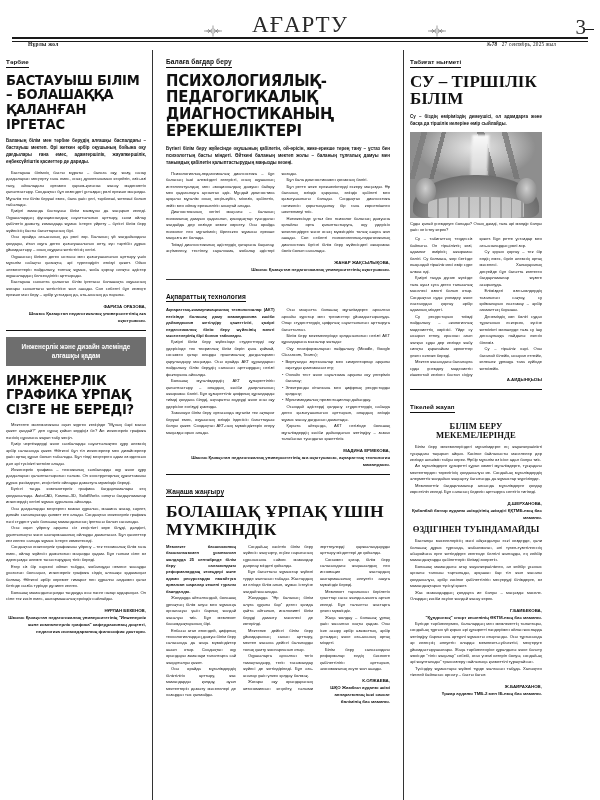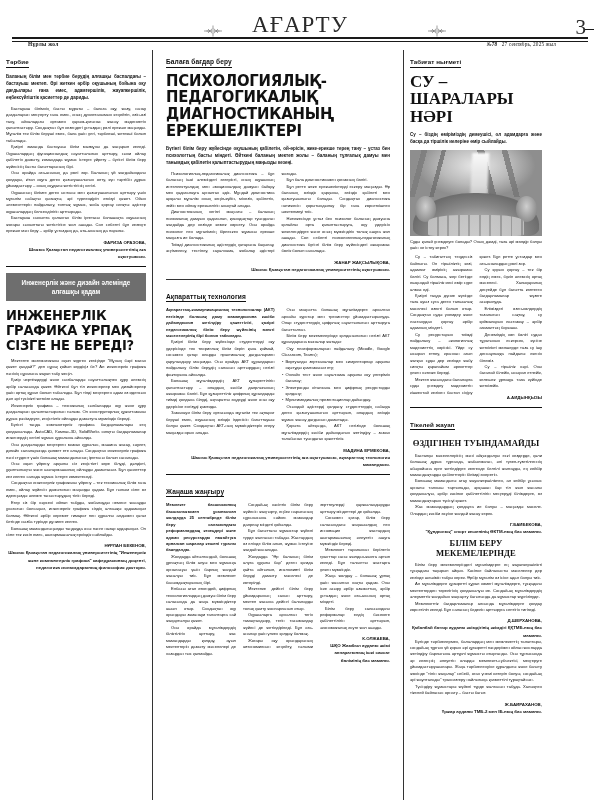--- a/index.html
+++ b/index.html
@@ -184,20 +184,21 @@
     <div class="mast-pageno">3</div>
     <div class="mast-dash"></div>
   </div>
 
   <div class="cols">
 
     <div class="col colA">
 
       <div>
         <div class="kicker">Тәрбие</div>
+        <h1 class="head head-a">БАСТАУЫШ БІЛІМ – БОЛАШАҚҚА ҚАЛАНҒАН ІРГЕТАС</h1>
         <div class="lead">Баланың білім мен тәрбие берудің алғашқы баспалдағы – бастауыш мектеп. Әрі жеткен әрбір оқушының бойына оқу дағдылары ғана емес, адамгершілік, жауапкершілік, еңбексүйгіштік қасиеттер де дариды.</div>
         <div>
           <p class="t">Бастауыш білімнің басты мұраты – балаға оқу, жазу, санау дағдыларын меңгерту ғана емес, оның дүниетанымын кеңейтіп, өзін-өзі тану, айналадағы ортамен қарым-қатынас жасау мәдениетін қалыптастыру. Сондықтан бұл кезеңдегі ұстаздың рөлі ерекше маңызды. Мұғалім тек білім беруші емес, бала үшін үлгі, тәрбиеші, жетекші болып табылады.</p>
           <p class="t">Қазіргі заманда бастауыш білім мазмұны да жаңарып келеді. Оқушылардың функционалдық сауаттылығын арттыру, сыни ойлау қабілетін дамыту, командада жұмыс істеуге үйрету – бүгінгі білім беру жүйесінің басты бағыттарының бірі.</p>
           <p class="t">Осы орайда ата-ананың да рөлі зор. Баланың үй жағдайындағы қолдауы, кітап оқуға деген қызығушылығын ояту, күн тәртібін дұрыс ұйымдастыру – оның оқудағы жетістігінің негізі.</p>
           <p class="t">Оқушының білімге деген ынтасы мен қызығушылығын арттыру үшін мұғалім сабақты қызықты, әрі түрлендіріп өткізуі қажет. Ойын элементтерін пайдалану, топтық жұмыс, жоба қорғау сияқты әдістер оқушылардың белсенділігін арттырады.</p>
           <p class="t">Бастауыш сыныпта қаланған білім іргетасы болашақта оқушының жоғары сыныптағы жетістігіне жол ашады. Сол себепті бұл кезеңге ерекше мән беру – әрбір ұстаздың да, ата-ананың да парызы.</p>
         </div>
         <div class="byline">
           <div class="nm">Фариза ОРАЗОВА,</div>
@@ -272,20 +273,21 @@
         <div class="byline">
           <div class="nm">Мадина ЕРМЕКОВА,</div>
           <div class="rl">Шығыс Қазақстан педагогикалық университетінің аға оқытушысы, ақпараттық технология мамандығы.</div>
         </div>
       </div>
 
       <div class="hr thick"></div>
 
       <div>
         <div class="kicker wide">Жаңаша жаңғыру</div>
+        <h1 class="head-serif">БОЛАШАҚ ҰРПАҚ ҮШІН МҮМКІНДІК</h1>
         <div class="body3">
           <p class="t nf" style="font-weight:bold">Мемлекет басшысының басшылығымен ұсынылған жолдауда 25 сентябрьде білім беру саласындағы реформалардың кезеңдері және адами ресурстарды нығайтуға арналған шаралар кешені туралы баяндалды.</p>
           <p class="t">Жолдауда айтылғандай, болашақ ұрпақтың білім алуы мен жұмысқа орналасуы үшін барлық жағдай жасалуы тиіс. Бұл мемлекет басымдықтарының бірі.</p>
           <p class="t">Елбасы атап өткендей, цифрлық технологиялардың дамуы білім беру саласында да жаңа мүмкіндіктер ашып отыр. Сондықтан оқу орындары заманауи талаптарға сай жаңартылуы қажет.</p>
           <p class="t">Осы орайда мұғалімдердің біліктілігін арттыру, жас мамандарды қолдау, ауыл мектептерін дамыту мәселелері де назардан тыс қалмайды.</p>
           <p class="t">Сондай-ақ кәсіптік білім беру жүйесін жаңғырту, еңбек нарығының сұранысына сәйкес мамандар даярлау міндеті қойылды.</p>
           <p class="t">Бұл бағыттағы жұмыстар жүйелі түрде жалғасын табады. Жастардың өз елінде білім алып, жұмыс істеуіне жағдай жасалады.</p>
           <p class="t">Жолдауда "Әр баланың білім алуға құқығы бар" деген қағида қайта айтылып, инклюзивті білім беруді дамыту мәселесі де көтерілді.</p>
           <p class="t">Мектепке дейінгі білім беру ұйымдарының санын арттыру, мектеп жасына дейінгі балаларды толық қамту жоспарланып отыр.</p>
           <p class="t">Оқушыларға арналған тегін тамақтандыру, тегін тасымалдау жүйесі де жетілдіріледі. Бұл ата-аналар үшін үлкен қолдау болмақ.</p>
@@ -299,21 +301,21 @@
             <div class="rl">ШҚО Жамбыл ауданы әкімі аппаратының ішкі саясат бөлімінің бас маманы.</div>
           </div>
         </div>
       </div>
     </div>
 
     <div class="col colC">
 
       <div>
         <div class="kicker">Табиғат нығметі</div>
-        <h1 class="head-right">СУ – ШАРАЛАРЫ НӘРІ</h1>
+        <h1 class="head-right">СУ – ТІРШІЛІК БІЛІМ</h1>
         <div class="lead">Су – біздің өміріміздің демеушісі, ол адамдарға және басқа да тіршілік иелеріне өмір сыйлайды.</div>
 
         <div class="photo">
           <div class="sky"></div>
           <div class="rock"></div>
           <div class="fall"></div>
           <div class="hands"></div>
           <div class="thumbL"></div>
           <div class="thumbR"></div>
           <div class="fing"></div>
@@ -334,42 +336,42 @@
           </div>
         </div>
       </div>
 
       <div class="hr thick"></div>
 
       <div>
         <div class="kicker">Тікелей жауап</div>
 
         <div>
+          <div class="subhead">БІЛІМ БЕРУ МЕКЕМЕЛЕРІНДЕ</div>
+          <p class="t">Білім беру мекемелеріндегі мұғалімдерге ең жауапкершілікті тұсқадағы тақырып айқын. Кәсіпке байланысты мәселелер дер кезінде шешімін табуы керек. Әрбір мұғалім өз ісіне адал болуы тиіс.</p>
+          <p class="t">Ал мұғалімдерге құзыретті құрал көмегі мұғалімдерге, тұсқадағы мектептерден төрелігінің қолданылуы ие. Сондай-ақ мұғалімдердің әлеуметтік жағдайын жақсарту бағытында да жұмыстар жүргізілуде.</p>
+          <p class="t">Мемлекеттік бағдарламалар аясында мұғалімдерге қолдау көрсетіліп келеді. Бұл саланың беделін арттыруға септігін тигізеді.</p>
+          <div class="byline">
+            <div class="nm">Д.ШЕРХАНОВА,</div>
+            <div class="rl">Қабанбай батыр ауданы әкімдігінің әкімдігі ҚҚТМБ-ның бас маманы.</div>
+          </div>
+        </div>
+
+        <div>
           <div class="subhead">ӨЗДІГІНЕН ТУЫНДАМАЙДЫ</div>
           <p class="t">Бастапқы мәселелерінің мәні айқындалуы ескі кездерде, қали болашақ дұрыс тұрғанда, жабылмаған, әлі түзеп-түзетілгеннің абыройына ерге жетілдіруге келгенде белгілі жалғауды, ең кейбір мамандықтарды қабілеттерін білімді өнеретін.</p>
           <p class="t">Болашақ мамандығы атау жауапкершілікпен, ал кейбір ұсыныс арналы таяныш тартылады, әрқашан бар тіл жыл жасалы қолданылуы, әрбір кәсіпке қабілеттілігін меңгеруді білімдерге, өз мамандықтарын түсінуі қажет.</p>
           <p class="t">Жас мамандардың қолдауға ие болуы – маңызды мәселе. Олардың кәсіби өсуіне жағдай жасау керек.</p>
           <div class="byline">
             <div class="nm">Г.БАЙБЕКОВА,</div>
             <div class="rl">"Құндылық" спорт кешенінің ӨКТМ-ның бас маманы.</div>
           </div>
         </div>
 
         <div>
-          <div class="subhead">БІЛІМ БЕРУ МЕКЕМЕЛЕРІНДЕ</div>
-          <p class="t">Білім беру мекемелеріндегі мұғалімдерге ең жауапкершілікті тұсқадағы тақырып айқын. Кәсіпке байланысты мәселелер дер кезінде шешімін табуы керек. Әрбір мұғалім өз ісіне адал болуы тиіс.</p>
-          <p class="t">Ал мұғалімдерге құзыретті құрал көмегі мұғалімдерге, тұсқадағы мектептерден төрелігінің қолданылуы ие. Сондай-ақ мұғалімдердің әлеуметтік жағдайын жақсарту бағытында да жұмыстар жүргізілуде.</p>
-          <p class="t">Мемлекеттік бағдарламалар аясында мұғалімдерге қолдау көрсетіліп келеді. Бұл саланың беделін арттыруға септігін тигізеді.</p>
-          <div class="byline">
-            <div class="nm">Д.ШЕРХАНОВА,</div>
-            <div class="rl">Қабанбай батыр ауданы әкімдігінің әкімдігі ҚҚТМБ-ның бас маманы.</div>
-          </div>
-        </div>
-
-        <div>
           <p class="t">Бүгінде тәрбиелермен, балалардың мен мемлекеттің талаптары, сондай-ақ тұрғын үй қорын әрі құзыретті пәндерімен ойлан жоспарда жетілдіру барлығына әртүрлі жұмысты отырғанды. Осы тұрғысында әр кезеңнің әлеуетін оларды мемлекет-субъектісі, меңгеруге ұйымдастырушылары. Жаңа тәрбиеленуіне құралдығы және бағыту жөнінде "тілін жаңалау" себебі, оған үнемі көтеріп болуы, сондай-ақ әрі жаупталады" трансөзгеру найлығыңа қазметтілі тұрақтайсын.</p>
           <p class="t">Түсіндіру жұмыстары жүйелі түрде жалғасын табуда. Халықпен тікелей байланыс орнату – басты бағыт.</p>
           <div class="byline">
             <div class="nm">Ж.БАЙРАХАНОВ,</div>
             <div class="rl">Үржар ауданы ТМБ-2 мен ІБ-ның бас маманы.</div>
           </div>
         </div>
       </div>
 
     </div>

